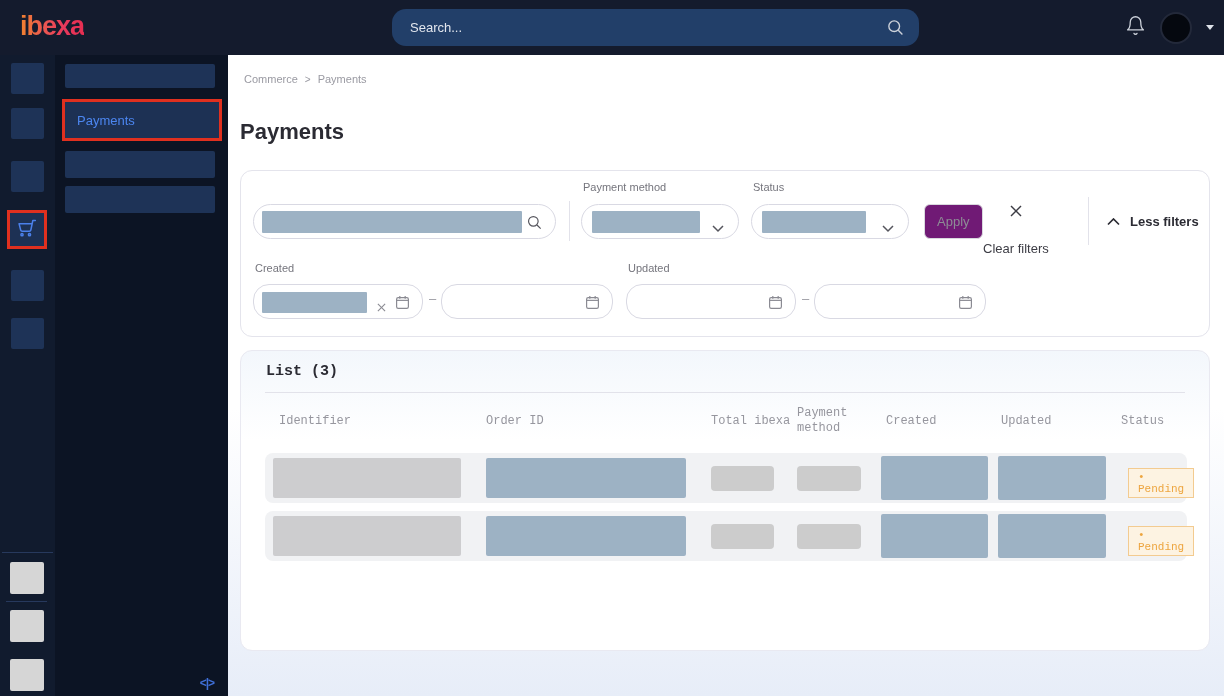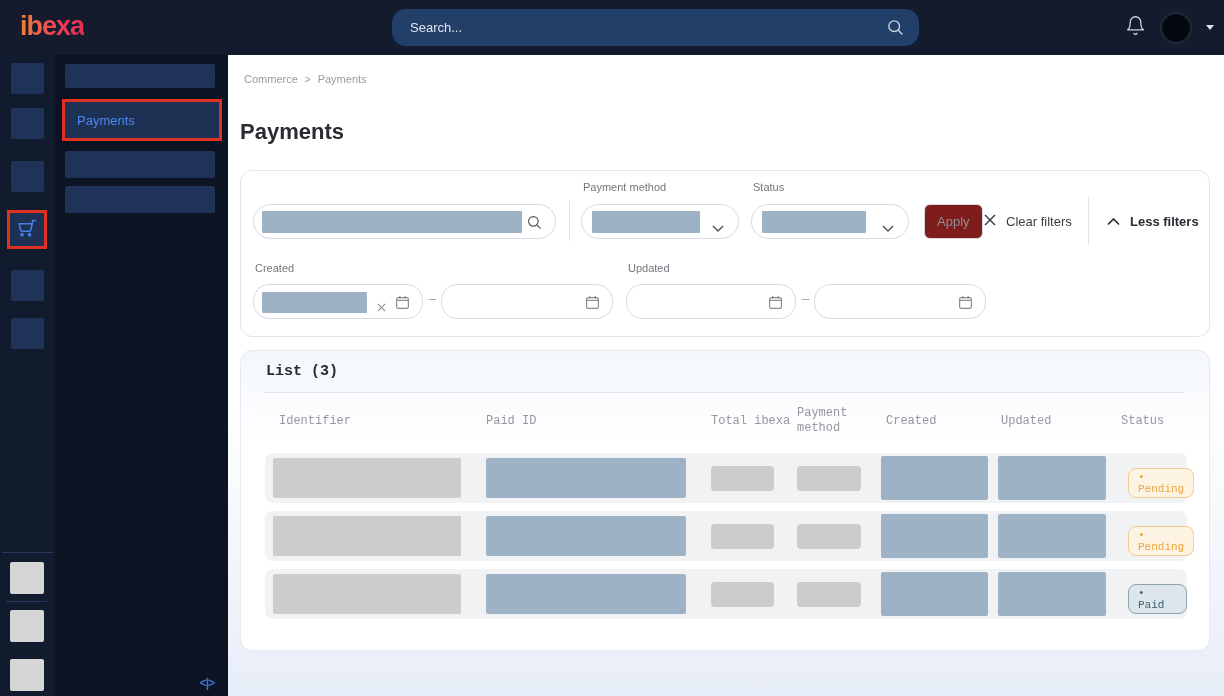--- a/index.html
+++ b/index.html
@@ -44,40 +44,40 @@
 
   .panel{position:absolute;left:12px;width:970px;background:#fff;border:1px solid #e4e4ec;border-radius:12px;box-sizing:border-box;}
   .filter-panel{top:115px;height:167px;}
   .list-panel{top:295px;height:301px;background:linear-gradient(180deg,#f3f7fc 0%,#ffffff 30%);border-color:#e9e9f1;font-family:Liberation Mono, monospace;}
 
   .flabel{position:absolute;font-size:11px;color:#75757d;}
   .finput{position:absolute;height:35px;border:1px solid #d9d9e3;border-radius:18px;background:#fff;box-sizing:border-box;}
   .ph-blue{position:absolute;background:#9db2c4;border-radius:1px;}
   .vdiv{position:absolute;width:1px;background:#e2e2ea;}
   .icon-abs{position:absolute;}
-  .apply-btn{position:absolute;left:683px;top:33px;height:35px;padding:0 12px;background:#7f1d1d;border:1px solid #d9d9de;
+  .apply-btn{position:absolute;left:683px;top:33px;height:35px;padding:0 12px;background:#701a75;border:1px solid #d9d9de;
              border-radius:6px;color:#8d8d95;font-size:13px;font-family:"Liberation Sans",sans-serif;}
-  .clear-btn{position:absolute;left:742px;top:33px;height:35px;display:flex;align-items:center;gap:9px;color:#3c3c44;font-size:13px;cursor:pointer;}
+  .clear-btn{position:absolute;left:742px;top:33px;height:35px;display:flex;align-items:center;gap:20px;color:#3c3c44;font-size:13px;cursor:pointer;flex-direction:column;}
   .less-btn{position:absolute;left:866px;top:33px;height:35px;display:flex;align-items:center;gap:10px;color:#2b2b33;
             font-size:13px;font-weight:bold;cursor:pointer;}
   .dash{position:absolute;top:120px;color:#9a9aa2;font-size:13px;}
 
   .list-title{position:absolute;left:25px;top:12px;font-size:15px;font-weight:bold;color:#2b2b33;}
   .list-div{position:absolute;left:24px;right:24px;top:41px;height:1px;background:#e2e2ea;}
   .col-h{position:absolute;font-size:12px;color:#96969e;top:63px;}
   .col-h.wrap{width:58px;top:55px;line-height:15px;}
   .trow{position:absolute;left:24px;width:922px;height:50px;background:#f1f2f4;border-radius:8px;cursor:pointer;}
   .cell{position:absolute;border-radius:2px;}
   .c-id{left:8px;top:5px;width:188px;height:40px;background:#cdcdcf;}
   .c-order{left:221px;top:5px;width:200px;height:40px;background:#9db2c4;}
   .c-total{left:446px;top:13px;width:63px;height:25px;background:#cccccc;border-radius:4px;}
   .c-method{left:532px;top:13px;width:64px;height:25px;background:#cccccc;border-radius:4px;}
   .c-created{left:616px;top:3px;width:107px;height:44px;background:#9db2c4;}
   .c-updated{left:733px;top:3px;width:108px;height:44px;background:#9db2c4;}
-  .status-badge{position:absolute;left:863px;top:15px;font-size:11px;border:1px solid;border-radius:8px;padding:2px 9px;background:#fff;}
+  .status-badge{position:absolute;left:863px;top:15px;font-size:11px;border:1px solid;border-radius:0;padding:2px 9px;background:#fff;}
   .status-badge::before{content:"• ";}
 </style>
 </head>
 <body>
 
 <div class="app">
 
   <div class="topbar">
     <div class="logo">ibexa</div>
     <div class="search-wrap">
@@ -252,21 +252,21 @@
           </svg>
         </span>
       </div>
     </div>
 
     <div class="panel list-panel">
       <div class="list-title">List (3)</div>
       <div class="list-div"></div>
 
       <div class="col-h" style="left:38px;">Identifier</div>
-      <div class="col-h" style="left:245px;">Paid ID</div>
+      <div class="col-h" style="left:245px;">Order ID</div>
       <div class="col-h" style="left:470px;">Total ibexa</div>
       <div class="col-h wrap" style="left:556px;">Payment method</div>
       <div class="col-h" style="left:645px;">Created</div>
       <div class="col-h" style="left:760px;">Updated</div>
       <div class="col-h" style="left:880px;">Status</div>
 
       <div class="trow" style="top:102px;">
         <div class="cell c-id"></div>
         <div class="cell c-order"></div>
         <div class="cell c-total"></div>
@@ -279,24 +279,15 @@
       <div class="trow" style="top:160px;">
         <div class="cell c-id"></div>
         <div class="cell c-order"></div>
         <div class="cell c-total"></div>
         <div class="cell c-method"></div>
         <div class="cell c-created"></div>
         <div class="cell c-updated"></div>
         <div class="status-badge" style="color: rgb(237, 165, 63); background: rgb(253, 243, 226); border-color: rgb(243, 203, 144);">Pending</div>
       </div>
 
-      <div class="trow" style="top:218px;">
-        <div class="cell c-id"></div>
-        <div class="cell c-order"></div>
-        <div class="cell c-total"></div>
-        <div class="cell c-method"></div>
-        <div class="cell c-created"></div>
-        <div class="cell c-updated"></div>
-        <div class="status-badge" style="color: rgb(60, 97, 112); background: rgb(221, 231, 235); border-color: rgb(139, 164, 175);">Paid</div>
-      </div>
     </div>
   </div>
 </div>
 
 </body></html>

